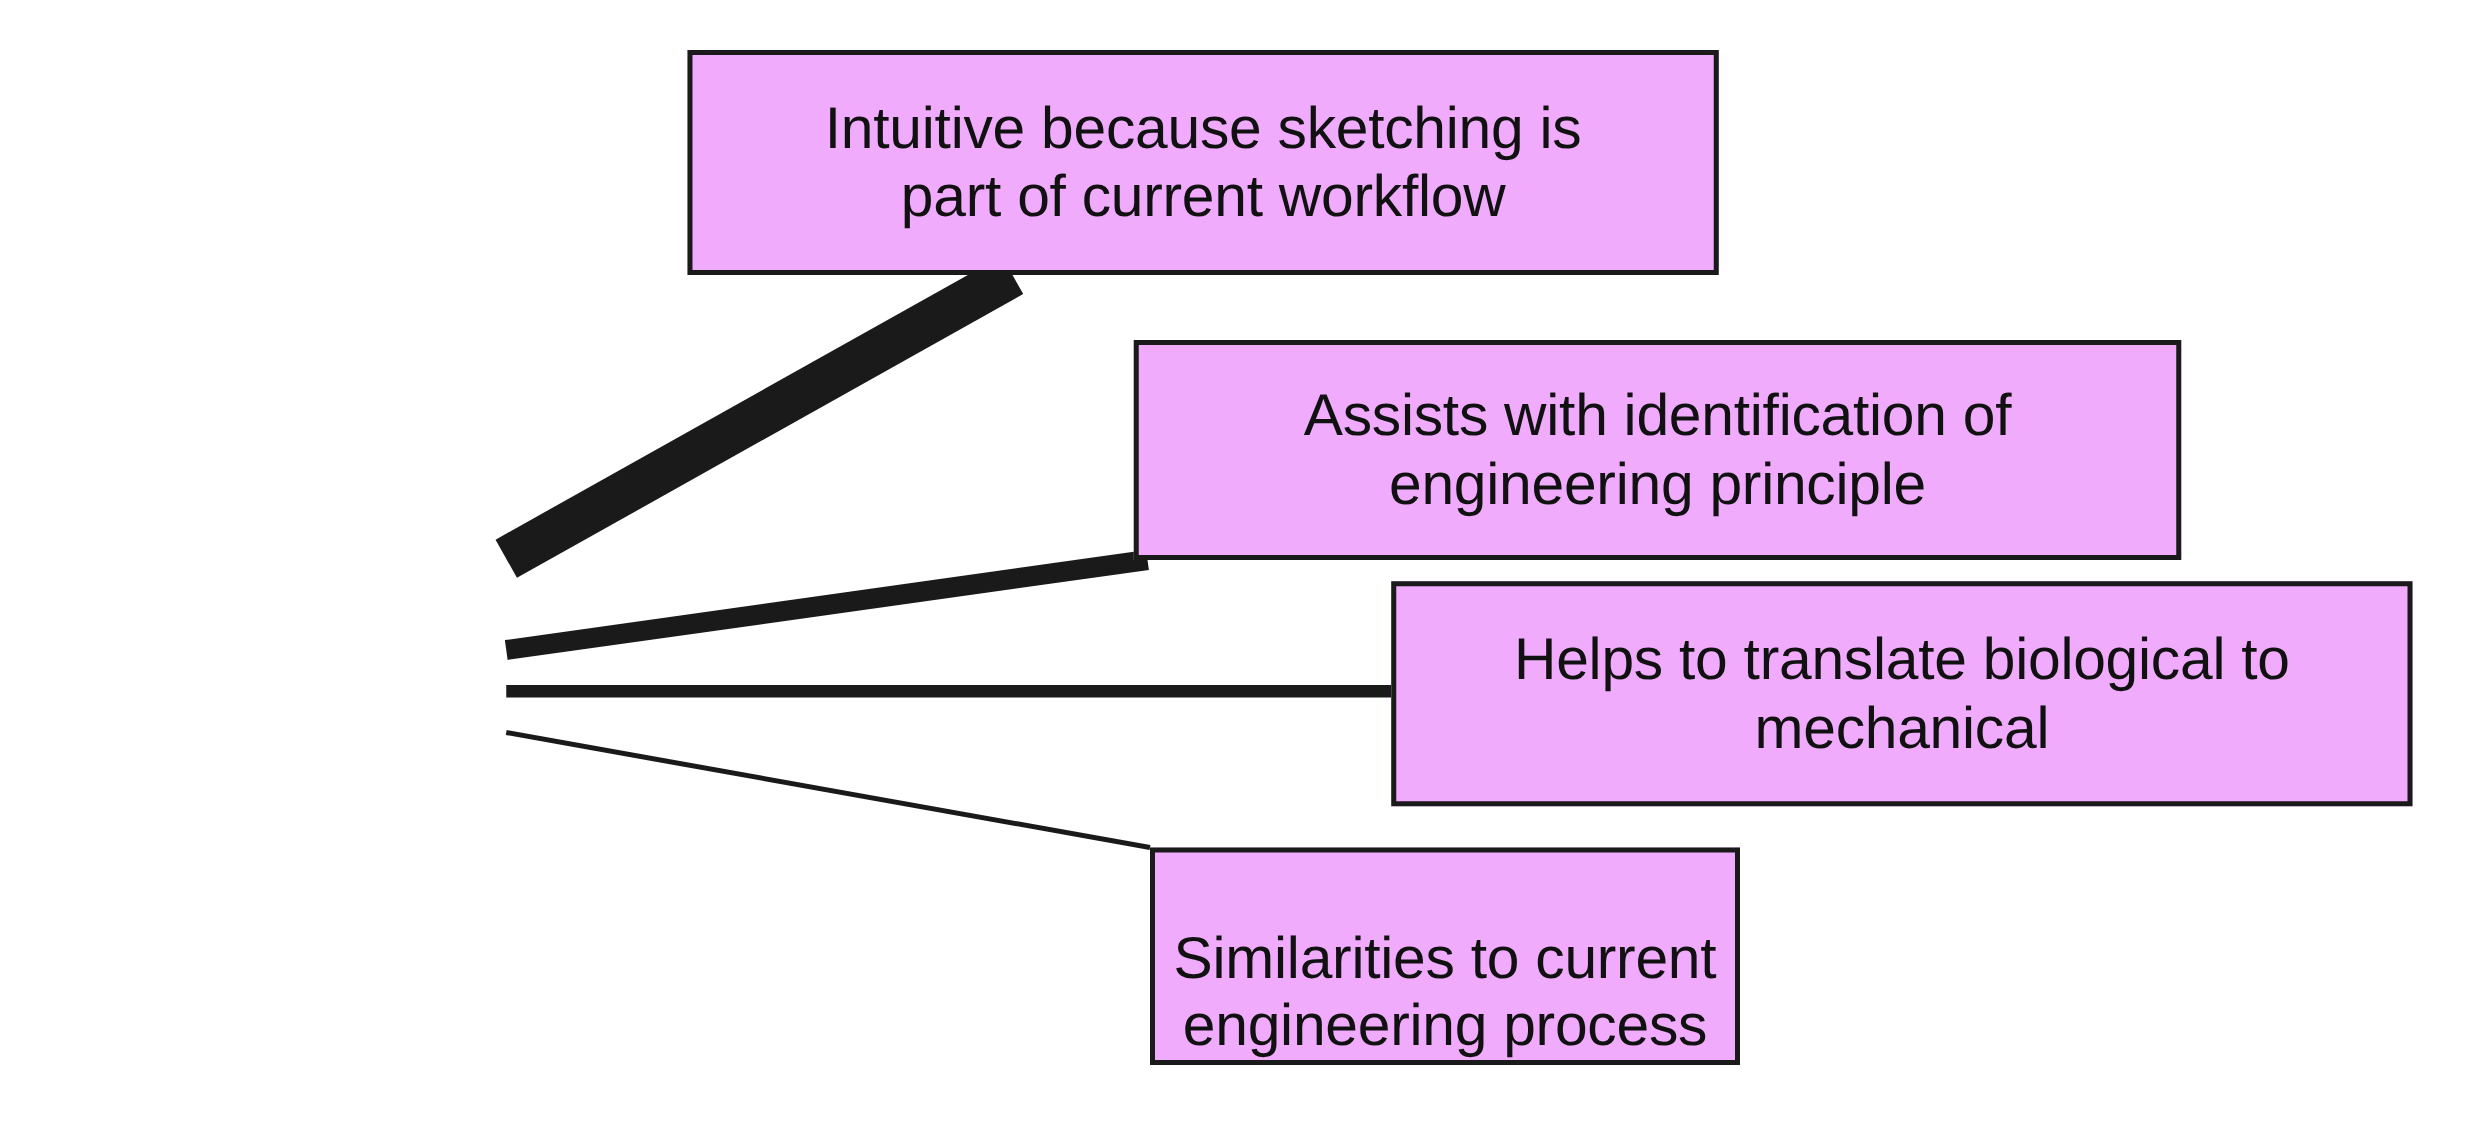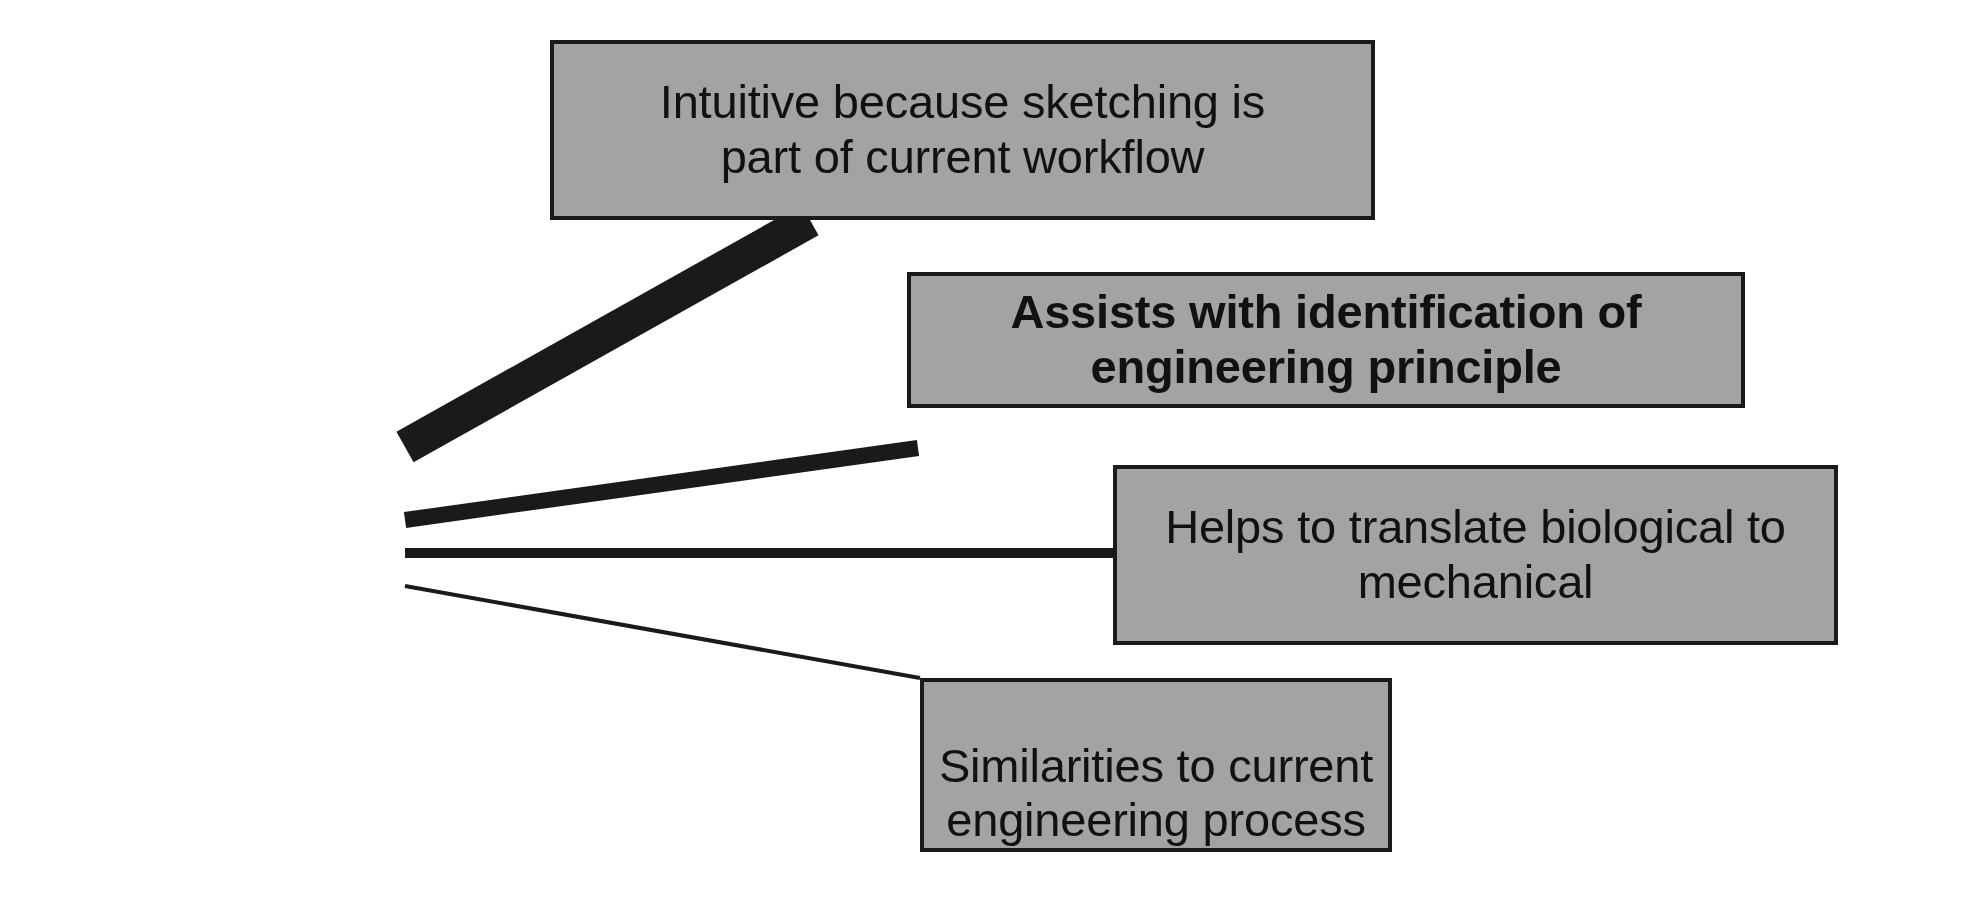--- a/index.html
+++ b/index.html
@@ -22,21 +22,21 @@
     position: absolute;
     left: 0;
     top: 0;
     width: 1977px;
     height: 902px;
     pointer-events: none;
   }
   .node-box {
     position: absolute;
     box-sizing: border-box;
-    background: #a3a3a3;
+    background: #f0abfc;
     border: 4px solid #1a1a1a;
     display: flex;
     align-items: center;
     justify-content: center;
     text-align: center;
     z-index: 5;
   }
   .node-text {
     display: block;
     color: #111111;
@@ -46,22 +46,22 @@
     padding: 0 14px;
     white-space: pre-line;
   }
   #node-root .node-text {
     font-size: 46px;
     line-height: 1.28;
   }
   
   #node-root      { left: 48px;   top: 428px; width: 357px; height: 254px; }
   #node-intuitive { left: 550px;  top: 40px;  width: 825px; height: 180px; }
-  #node-assists   { left: 907px;  top: 272px; width: 838px; height: 136px; font-weight: bold; }
-  #node-helps     { left: 1113px; top: 465px; width: 725px; height: 180px; }
+  #node-assists   { left: 907px;  top: 272px; width: 838px; height: 176px; }
+  #node-helps     { left: 1113px; top: 465px; width: 817px; height: 180px; }
   #node-similar   { left: 920px;  top: 678px; width: 472px; height: 174px; align-items: flex-end; }
 </style>
 </head>
 <body>
 
 <div id="diagram-root">
 
   <svg id="edge-layer" viewBox="0 0 1977 902">
     <line class="edge" stroke="#1a1a1a" stroke-linecap="butt" x1="405" y1="447" x2="810" y2="220" stroke-width="35"></line>
     <line class="edge" stroke="#1a1a1a" stroke-linecap="butt" x1="405" y1="520" x2="918" y2="448" stroke-width="16"></line>

